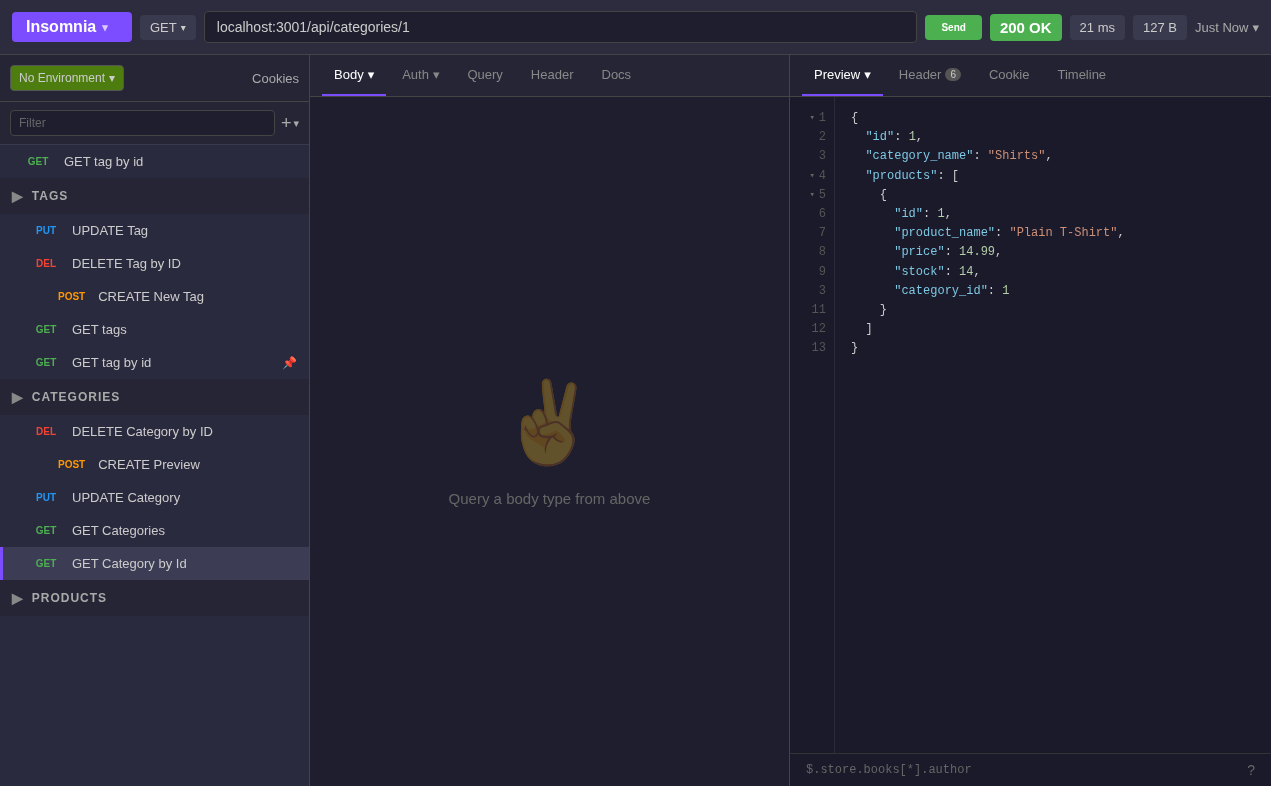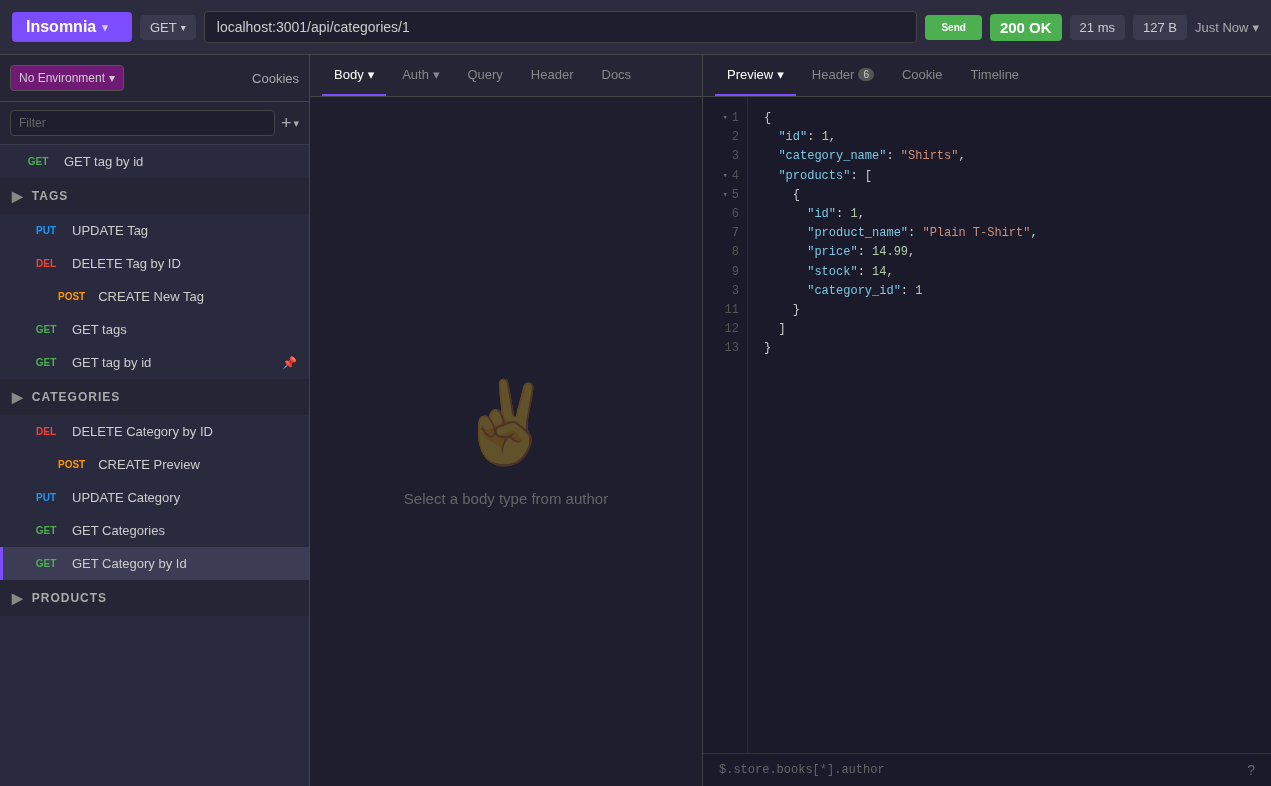--- a/index.html
+++ b/index.html
@@ -101,21 +101,21 @@
     }
     .sidebar-sub-bar {
       display: flex;
       align-items: center;
       padding: 10px 10px;
       gap: 8px;
       background: #252535;
       border-bottom: 1px solid #444;
     }
     .env-selector {
-      background: #701a75;
+      background: #4d7c0f;
       border: 1px solid #555;
       border-radius: 4px;
       color: #ccc;
       padding: 5px 8px;
       font-size: 12px;
       display: flex;
       align-items: center;
       gap: 4px;
       cursor: pointer;
     }
@@ -204,21 +204,21 @@
 
     .item-label {
       font-size: 13px;
       color: #ccc;
       flex: 1;
     }
     .pin-icon { color: #666; font-size: 12px; opacity: 0; }
 
     
     .request-panel {
-      width: 393px;
+      width: 480px;
       background: #1e1e2e;
       display: flex;
       flex-direction: column;
       border-right: 1px solid #444;
     }
     .tab-bar {
       display: flex;
       align-items: center;
       padding: 0 12px;
       background: #252535;
@@ -455,21 +455,21 @@
       </div>
       <div class="tab-item">
         <span>Header</span>
       </div>
       <div class="tab-item">
         <span>Docs</span>
       </div>
     </div>
     <div class="body-content">
       <div class="hand-emoji">✌️</div>
-      <div class="body-prompt">Select a body type from author</div>
+      <div class="body-prompt">Query a body type from above</div>
     </div>
   </div>
 
   <div class="response-panel">
     <div class="response-tab-bar">
       <div class="tab-item active">
         <span>Preview</span>
         <span>▾</span>
       </div>
       <div class="tab-item">

